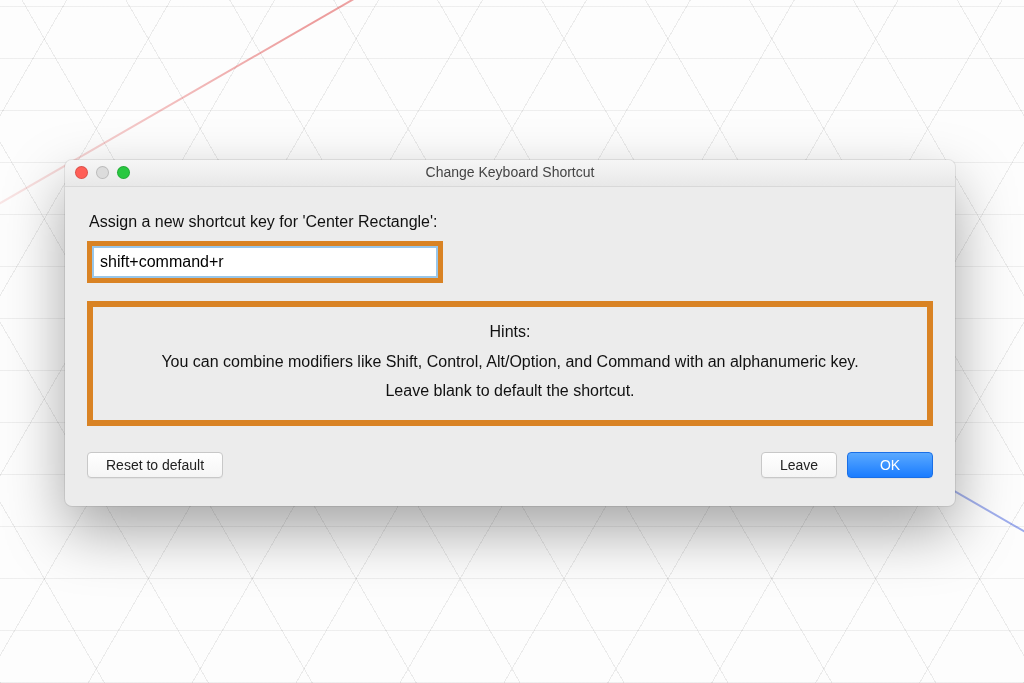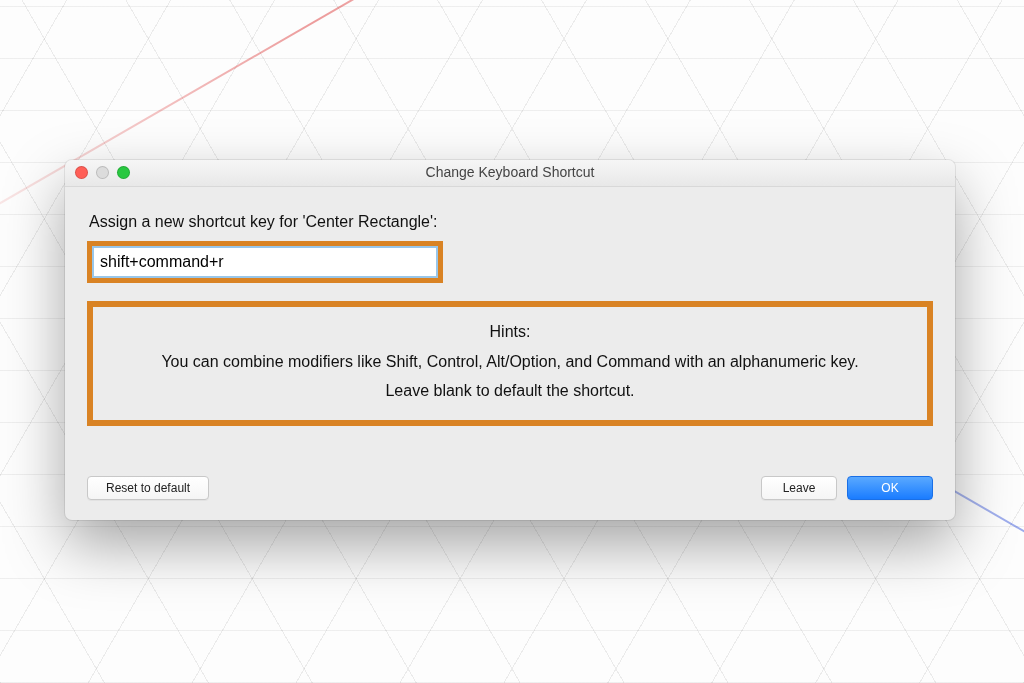--- a/index.html
+++ b/index.html
@@ -76,21 +76,21 @@
     width: 13px;
     height: 13px;
     border-radius: 50%;
     box-shadow: inset 0 0 0 1px rgba(0,0,0,0.15);
   }
   .tl.red { background: #ff5f57; }
   .tl.gray { background: #dcdcdc; }
   .tl.green { background: #28c840; }
 
   .content {
-    padding: 18px 22px 20px 22px;
+    padding: 18px 22px 28px 22px;
     font-size: 15px;
     color: #111;
   }
 
   .prompt {
     margin: 8px 0 10px 2px;
     font-size: 16px;
   }
 
   .input-highlight {
@@ -121,32 +121,31 @@
   }
   .hints-title { display: block; }
 
   .button-row {
     display: flex;
     align-items: center;
   }
   .button-row .spacer { flex: 1; }
 
   button.mac {
-    font-size: 12px;
+    font-size: 14px;
     font-family: inherit;
     background: linear-gradient(#ffffff, #f5f5f5);
     border: 1px solid #c8c8c8;
     border-radius: 4px;
     padding: 4px 16px;
     min-width: 76px;
     color: #222;
     margin-left: 10px;
     box-shadow: 0 1px 0 rgba(0,0,0,0.04);
     cursor: default;
-    margin-top: 24px;
   }
   button.mac.reset {
     margin-left: 0;
     padding: 4px 18px;
   }
   button.mac.primary {
     background: linear-gradient(#5aa9ff, #1a7cff);
     border: 1px solid #1a6fe6;
     color: #fff;
     min-width: 86px;

